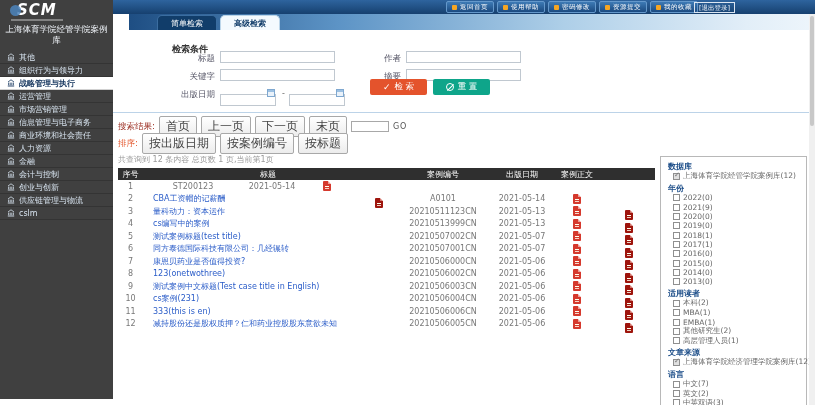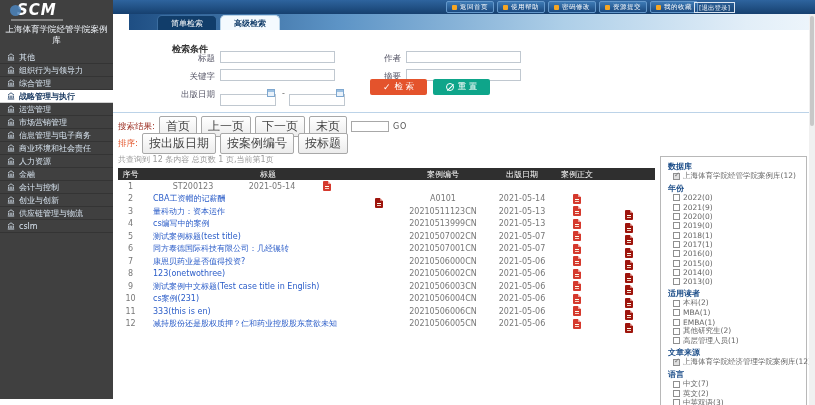--- a/index.html
+++ b/index.html
@@ -154,28 +154,20 @@
 
       <div class="mitem">
         <svg class="micon" viewBox="0 0 8 8">
           <path d="M1 3 L4 0.8 L7 3" fill="none" stroke="currentColor" stroke-width="0.8"></path>
           <path d="M1.6 3.6 V6.2 M3.2 3.6 V6.2 M4.8 3.6 V6.2 M6.4 3.6 V6.2" stroke="currentColor" stroke-width="0.8"></path>
           <path d="M0.8 7 H7.2" stroke="currentColor" stroke-width="0.9"></path>
         </svg>
         <span class="mlabel">组织行为与领导力</span>
       </div>
 
-      <div class="mitem">
-        <svg class="micon" viewBox="0 0 8 8">
-          <path d="M1 3 L4 0.8 L7 3" fill="none" stroke="currentColor" stroke-width="0.8"></path>
-          <path d="M1.6 3.6 V6.2 M3.2 3.6 V6.2 M4.8 3.6 V6.2 M6.4 3.6 V6.2" stroke="currentColor" stroke-width="0.8"></path>
-          <path d="M0.8 7 H7.2" stroke="currentColor" stroke-width="0.9"></path>
-        </svg>
-        <span class="mlabel">综合管理</span>
-      </div>
 
       <div class="mitem sel">
         <svg class="micon" viewBox="0 0 8 8">
           <path d="M1 3 L4 0.8 L7 3" fill="none" stroke="currentColor" stroke-width="0.8"></path>
           <path d="M1.6 3.6 V6.2 M3.2 3.6 V6.2 M4.8 3.6 V6.2 M6.4 3.6 V6.2" stroke="currentColor" stroke-width="0.8"></path>
           <path d="M0.8 7 H7.2" stroke="currentColor" stroke-width="0.9"></path>
         </svg>
         <span class="mlabel">战略管理与执行</span>
       </div>
 

